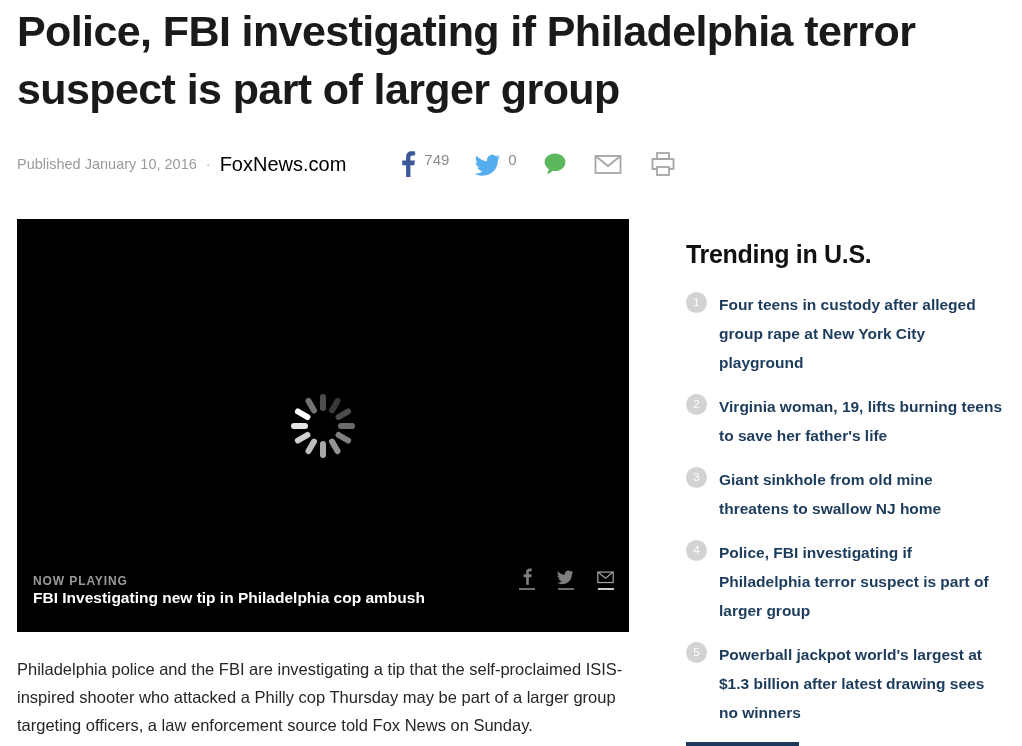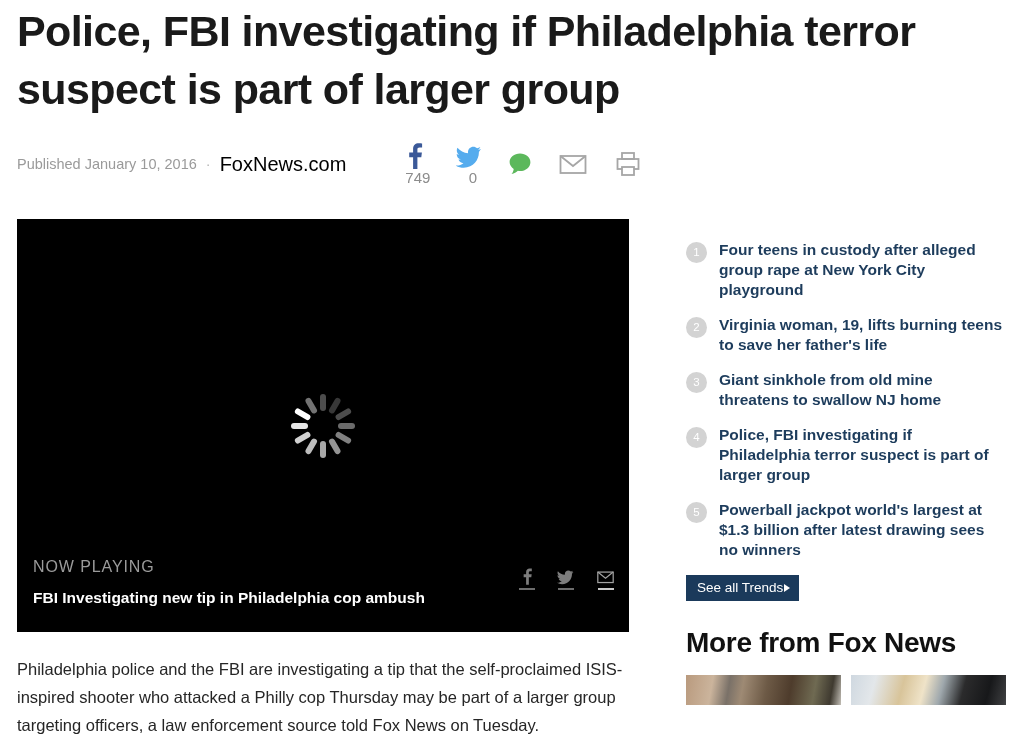--- a/index.html
+++ b/index.html
@@ -60,24 +60,23 @@
     white-space: nowrap;
   }
 
   .share-group {
     display: flex;
     align-items: center;
     margin-left: 52px;
   }
   .share-item {
     display: flex;
-    align-items: center;
+    align-items: flex-start;
     margin-right: 26px;
     cursor: pointer;
-    flex-direction: column;
   }
   .share-count {
     font-size: 15px;
     color: #8c8c8c;
     margin-left: 7px;
   }
 
   .ic-fb-f { width: 19px; height: 26px; display: block; }
   .ic-tw   { width: 26px; height: 26px; display: block; }
   .ic-cmt  { width: 24px; height: 24px; display: block; }
@@ -116,25 +115,25 @@
     transform-origin: 3px 32px;
   }
 
   .video-caption {
     position: absolute;
     left: 16px;
     bottom: 24px;
     max-width: 470px;
   }
   .now-playing {
-    font-size: 16px;
-    font-weight: normal;
+    font-size: 12px;
+    font-weight: bold;
     letter-spacing: 0.9px;
     color: #9b9b9b;
-    margin-bottom: 12px;
+    margin-bottom: 0;
   }
   .video-title {
     font-size: 15.5px;
     font-weight: bold;
     color: #ffffff;
     line-height: 20px;
   }
 
   .video-share {
     position: absolute;
@@ -198,21 +197,21 @@
     background: #d3d3d3;
     color: #ffffff;
     font-size: 11.5px;
     line-height: 21px;
     text-align: center;
     margin-top: 2px;
     margin-right: 12px;
   }
   .trend-text {
     font-size: 15.5px;
-    line-height: 20px;
+    line-height: 29px;
     font-weight: bold;
     color: #1d3c5c;
   }
 
   .see-all-wrap {
     display: flex;
     justify-content: flex-start;
     margin-top: 8px;
   }
   .see-all-btn {
@@ -360,24 +359,25 @@
         <svg width="19" height="16" viewBox="0 0 30 26">
           <rect x="2.5" y="5" width="25" height="17" fill="none" stroke="#a2a2a2" stroke-width="2"></rect>
           <path d="M2.5 5 L15 15 L27.5 5" fill="none" stroke="#a2a2a2" stroke-width="2"></path>
         </svg>
         <span class="vs-underline" style="background:#c9c9c9"></span>
       </div>
     </div>
 
   </div>
 
-  <p class="article-body">Philadelphia police and the FBI are investigating a tip that the self-proclaimed ISIS-inspired shooter who attacked a Philly cop Thursday may be part of a larger group targeting officers, a law enforcement source told Fox News on Tuesday.</p>
+  <p class="article-body">Philadelphia police and the FBI are investigating a tip that the self-proclaimed ISIS-inspired shooter who attacked a Philly cop Thursday may be part of a larger group targeting officers, a law enforcement source told Fox News on Sunday.</p>
 
   <div class="sidebar">
 
+    <h2 class="sidebar-title">Trending in U.S.</h2>
 
     <ul class="trend-list">
       <li class="trend-item">
         <span class="trend-num">1</span>
         <span class="trend-text">Four teens in custody after alleged group rape at New York City playground</span>
       </li>
       <li class="trend-item">
         <span class="trend-num">2</span>
         <span class="trend-text">Virginia woman, 19, lifts burning teens to save her father's life</span>
       </li>

